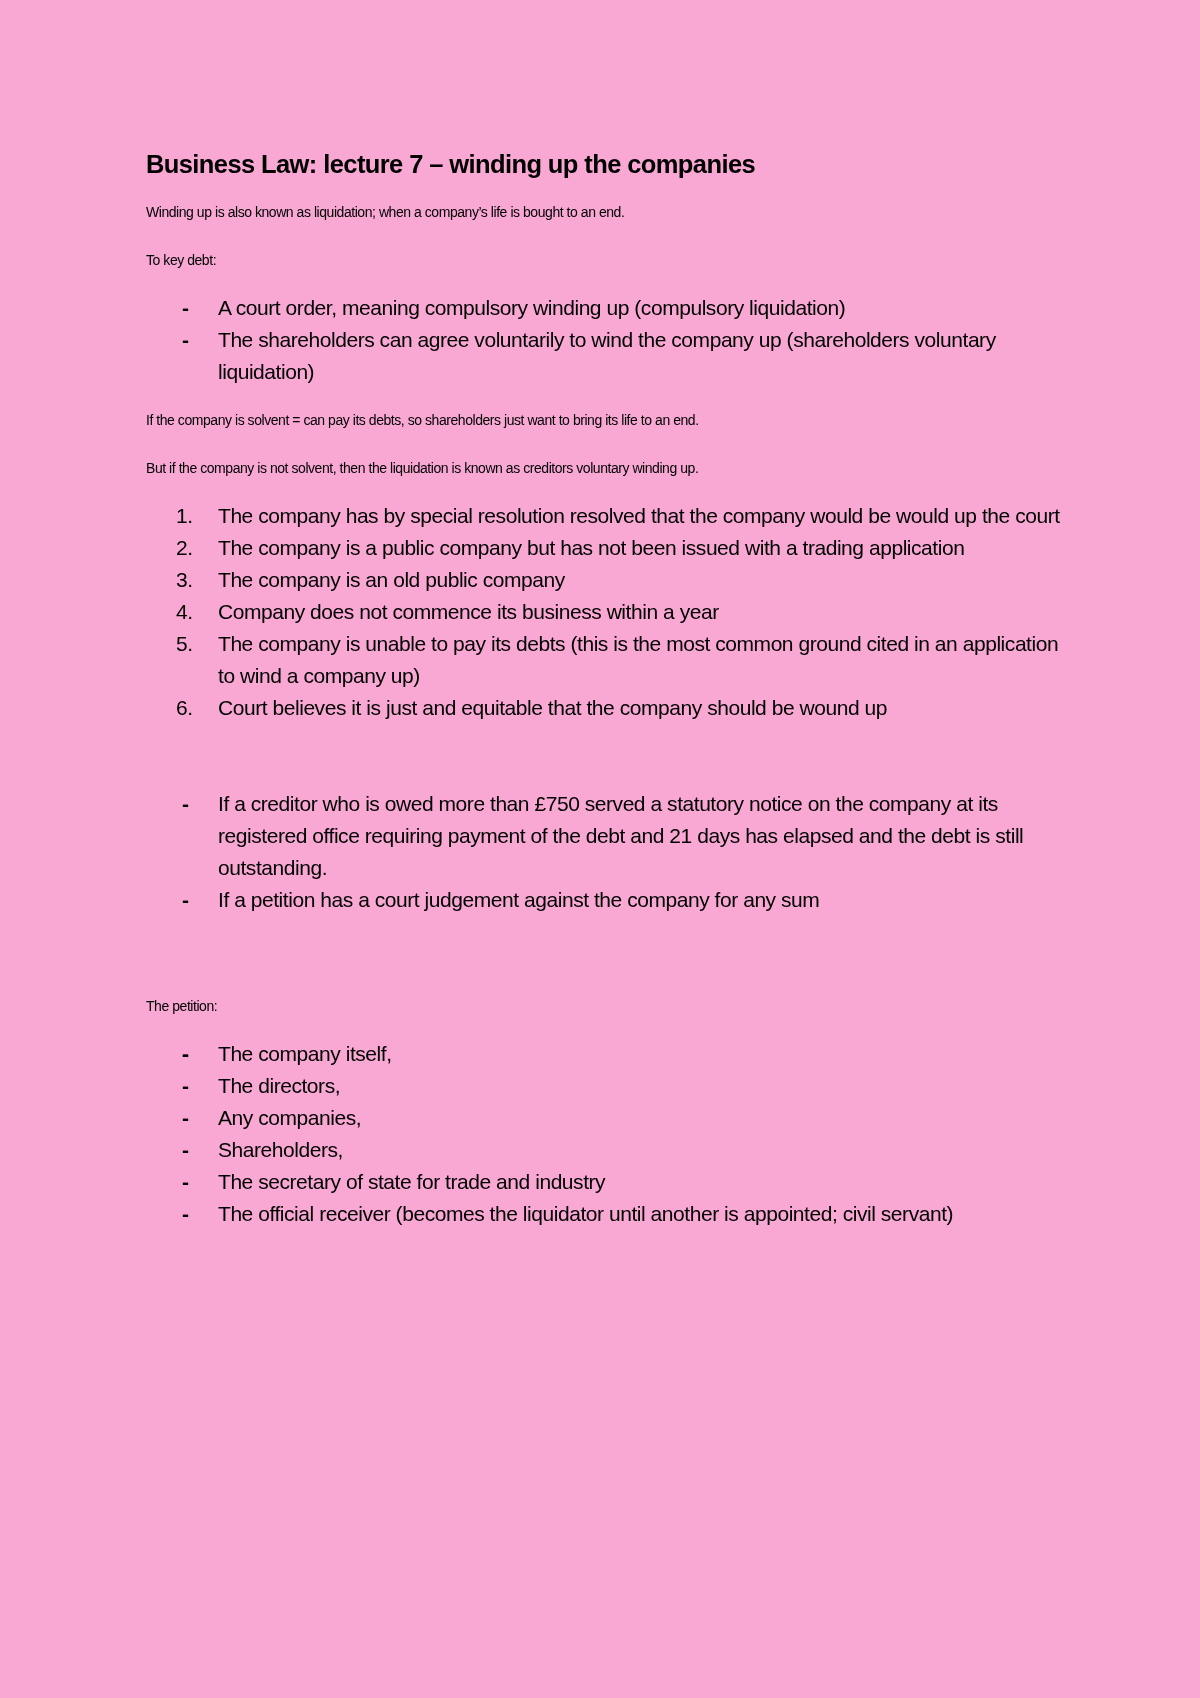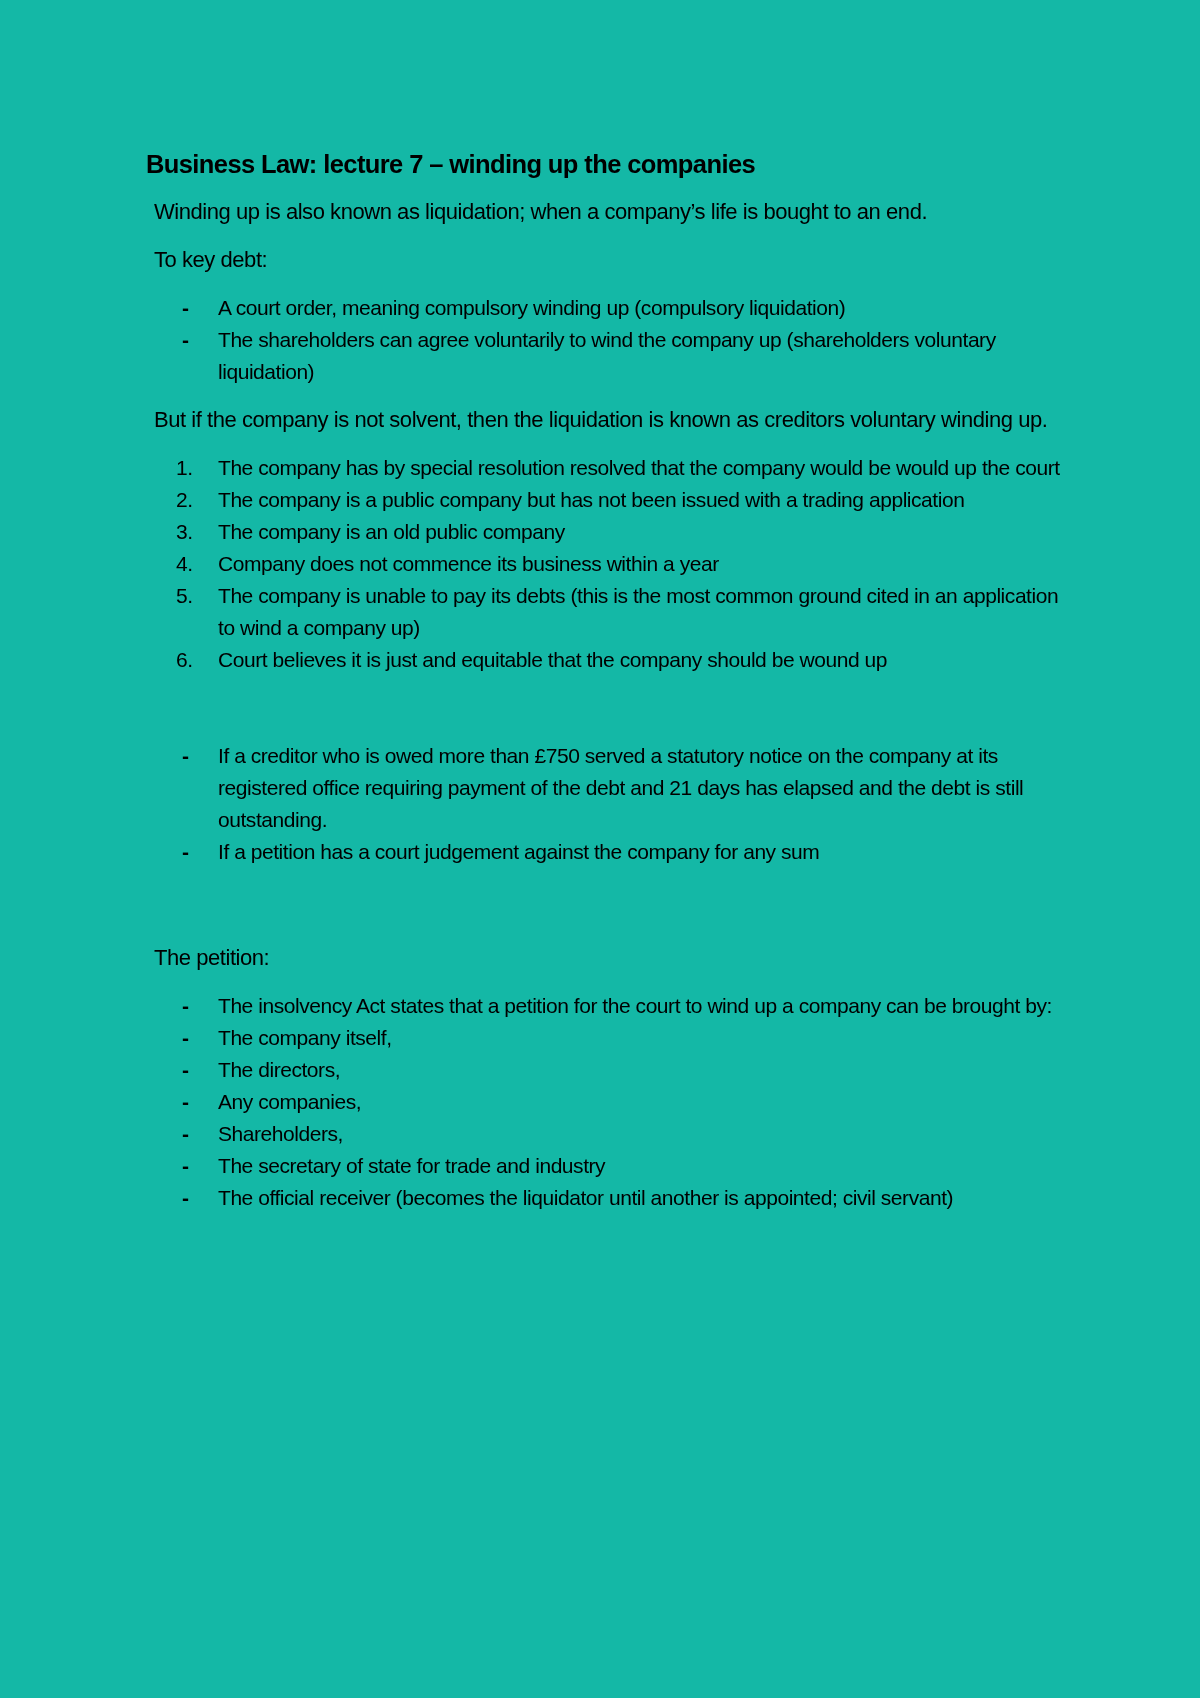--- a/index.html
+++ b/index.html
@@ -13,40 +13,40 @@
       position: relative;
       overflow: hidden;
       color: #000000;
       font-family: "Liberation Sans", sans-serif;
     }
     .page {
       position: absolute;
       left: 0; top: 0;
       width: 1200px;
       height: 1698px;
-      background: #14b8a6;
+      background: #f9a8d4;
     }
     .content {
       position: absolute;
       left: 146px;
       top: 146px;
       width: 930px;
     }
     .title {
       font-size: 25.5px;
       font-weight: bold;
       letter-spacing: -0.6px;
       margin: 0 0 14px 0;
       line-height: 36px;
     }
     .para {
-      font-size: 22px;
+      font-size: 14px;
       letter-spacing: -0.45px;
       line-height: 32px;
-      margin: 0 0 16px 8px;
+      margin: 0 0 16px 0;
     }
     .list {
       list-style: none;
       margin: 0 0 16px 0;
       padding: 0;
     }
     .list li {
       position: relative;
       padding-left: 72px;
       font-size: 21px;
@@ -85,20 +85,21 @@
       <li>
         <span class="marker">-</span>
         <span>A court order, meaning compulsory winding up (compulsory liquidation)</span>
       </li>
       <li>
         <span class="marker">-</span>
         <span>The shareholders can agree voluntarily to wind the company up (shareholders voluntary liquidation)</span>
       </li>
     </ul>
 
+    <p class="para">If the company is solvent = can pay its debts, so shareholders just want to bring its life to an end.</p>
 
     <p class="para">But if the company is not solvent, then the liquidation is known as creditors voluntary winding up.</p>
 
 
     <ol class="list num">
       <li>
         <span class="marker">1.</span>
         <span>The company has by special resolution resolved that the company would be would up the court</span>
       </li>
       <li>
@@ -136,21 +137,20 @@
       </li>
     </ul>
 
     <div class="spacer-2"></div>
 
     <p class="para">The petition:</p>
 
     <ul class="list dash">
       <li>
         <span class="marker">-</span>
-        <span>The insolvency Act states that a petition for the court to wind up a company can be brought by:</span>
       </li>
       <li>
         <span class="marker">-</span>
         <span>The company itself,</span>
       </li>
       <li>
         <span class="marker">-</span>
         <span>The directors,</span>
       </li>
       <li>

